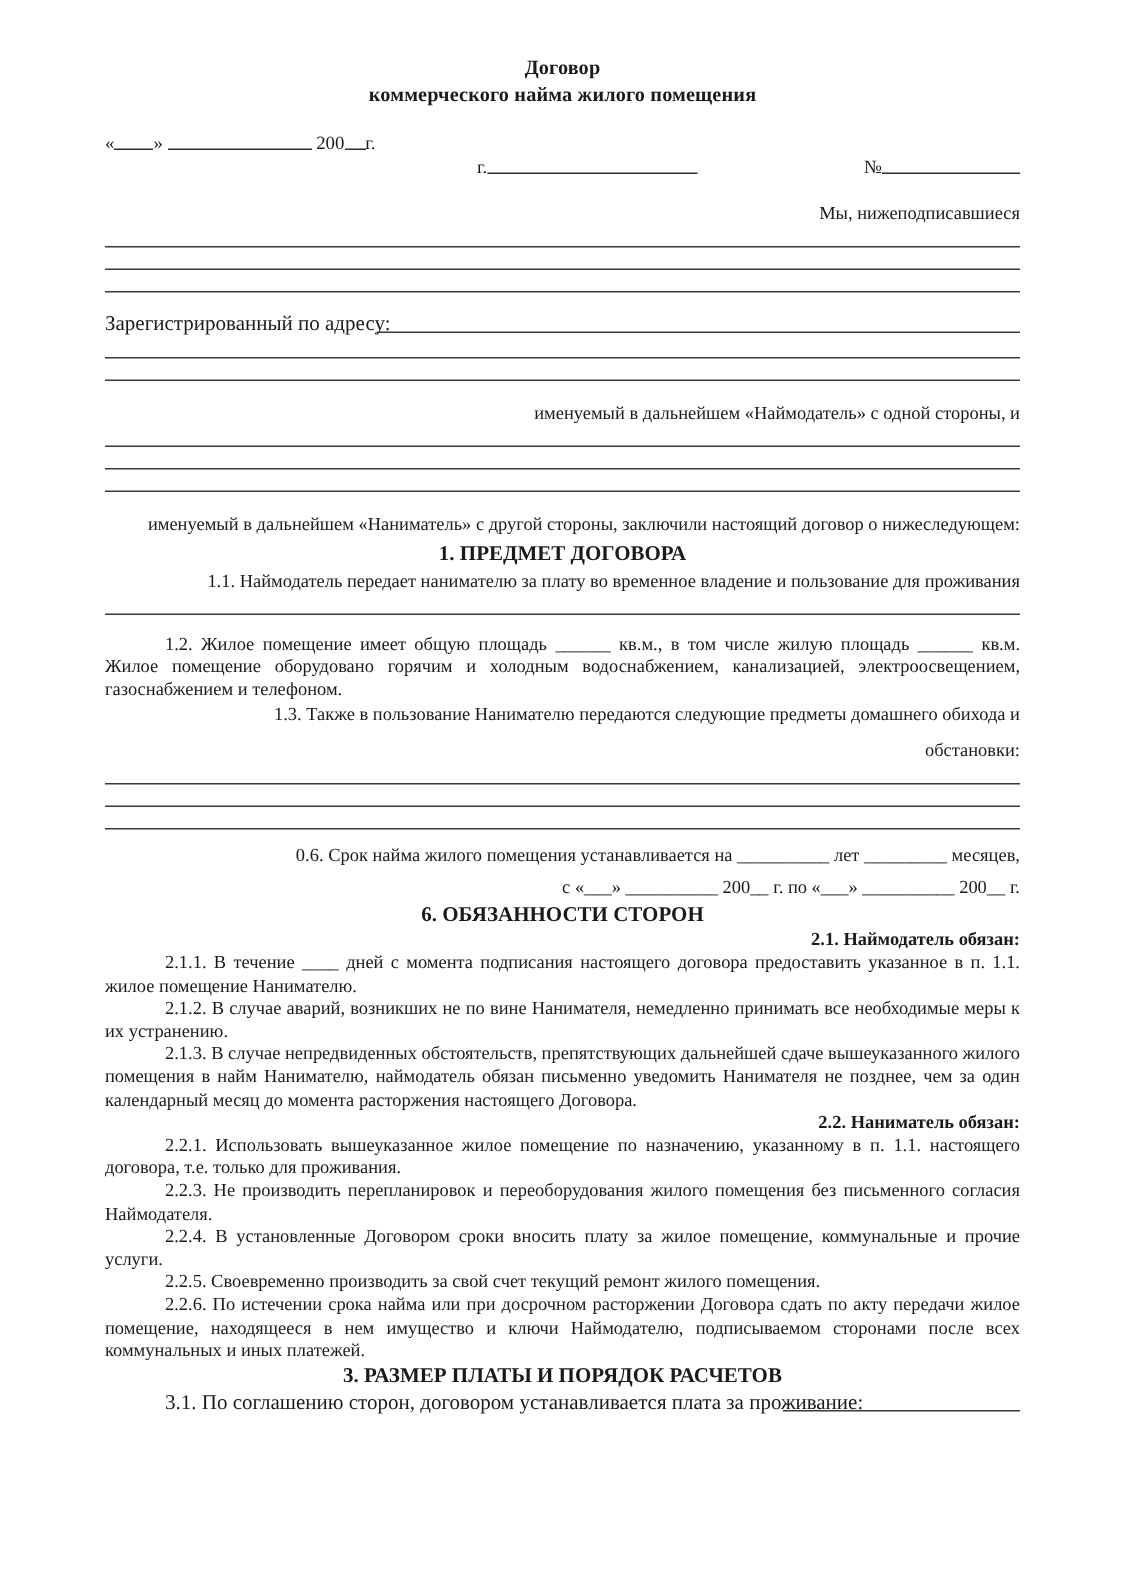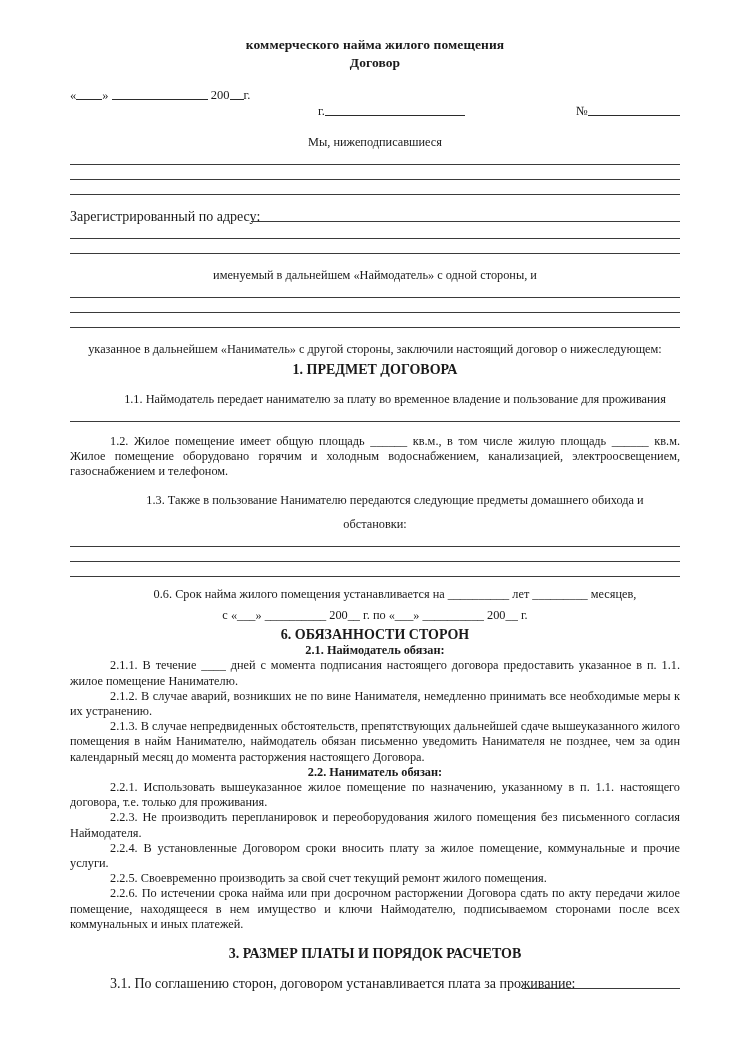--- a/index.html
+++ b/index.html
@@ -68,21 +68,21 @@
   .ul-s  { display:inline-block; border-bottom:1px solid #2b2b2b; width:26px; height:11px; vertical-align:-1px; }
   .ul-m  { display:inline-block; border-bottom:1px solid #2b2b2b; width:96px; height:11px; vertical-align:-1px; }
   .ul-xs { display:inline-block; border-bottom:1px solid #2b2b2b; width:14px; height:11px; vertical-align:-1px; }
   .ul-city { display:inline-block; border-bottom:1px solid #2b2b2b; width:140px; height:11px; vertical-align:-1px; }
   .ul-no { display:inline-block; border-bottom:1px solid #2b2b2b; width:92px; height:11px; vertical-align:-1px; }
 
   
   .p {
     font-size: 12.3px;
     line-height: 15.2px;
-    text-align: center;
+    text-align: right;
     margin: 0;
   }
   .p-just { text-align: justify; }
   .indent { text-indent: 40px; }
   .bold { font-weight: bold; }
   .center-head {
     text-align: center;
     font-weight: bold;
     font-size: 14px;
     line-height: 16px;
@@ -104,38 +104,38 @@
     white-space: nowrap;
   }
   .label-line .fill {
     position: absolute;
     bottom: 2px;
     height: 0;
     border-bottom: 1px solid #3a3a3a;
     right: 0;
   }
 
-  .mt2  { margin-top: 14px; }
+  .mt2  { margin-top: 2px; }
   .mt4  { margin-top: 4px; }
   .mt6  { margin-top: 6px; }
   .mt8  { margin-top: 8px; }
   .mt10 { margin-top: 10px; }
   .mt12 { margin-top: 12px; }
   .mt14 { margin-top: 14px; }
   .mt16 { margin-top: 16px; }
 </style>
 </head>
 <body>
 
 <div class="page">
   <div class="content">
 
     <div class="title-block">
+      <div class="title-line">Договор</div>
       <div class="title-line">коммерческого найма жилого помещения</div>
-      <div class="title-line">Договор</div>
     </div>
 
     <div class="date-row">
       <div class="date-left">
         <span>«</span><span class="ul-s"></span><span>»</span>
         <span class="ul-m"></span>
         <span>200</span><span class="ul-xs"></span><span>г.</span>
       </div>
       <div class="date-city">
         <span>г.</span><span class="ul-city"></span>
@@ -166,21 +166,21 @@
 
     <div class="p mt14">именуемый в дальнейшем «Наймодатель» с одной стороны, и</div>
 
     <div class="rule-gap"></div>
     <div class="rule"></div>
     <div class="rule-gap"></div>
     <div class="rule"></div>
     <div class="rule-gap"></div>
     <div class="rule"></div>
 
-    <div class="p mt14">указанное в дальнейшем «Наниматель» с другой стороны, заключили настоящий договор о нижеследующем:</div>
+    <div class="p mt14">именуемый в дальнейшем «Наниматель» с другой стороны, заключили настоящий договор о нижеследующем:</div>
 
     <div class="center-head mt4">1. ПРЕДМЕТ ДОГОВОРА</div>
     <div class="p indent mt2">1.1. Наймодатель передает нанимателю за плату во временное владение и пользование для проживания</div>
 
 
     <div class="rule-gap"></div>
     <div class="rule"></div>
 
     <div class="p p-just indent mt12">1.2. Жилое помещение имеет общую площадь ______ кв.м., в том числе жилую площадь ______ кв.м. Жилое помещение оборудовано горячим и холодным водоснабжением, канализацией, электроосвещением, газоснабжением и телефоном.</div>
 

